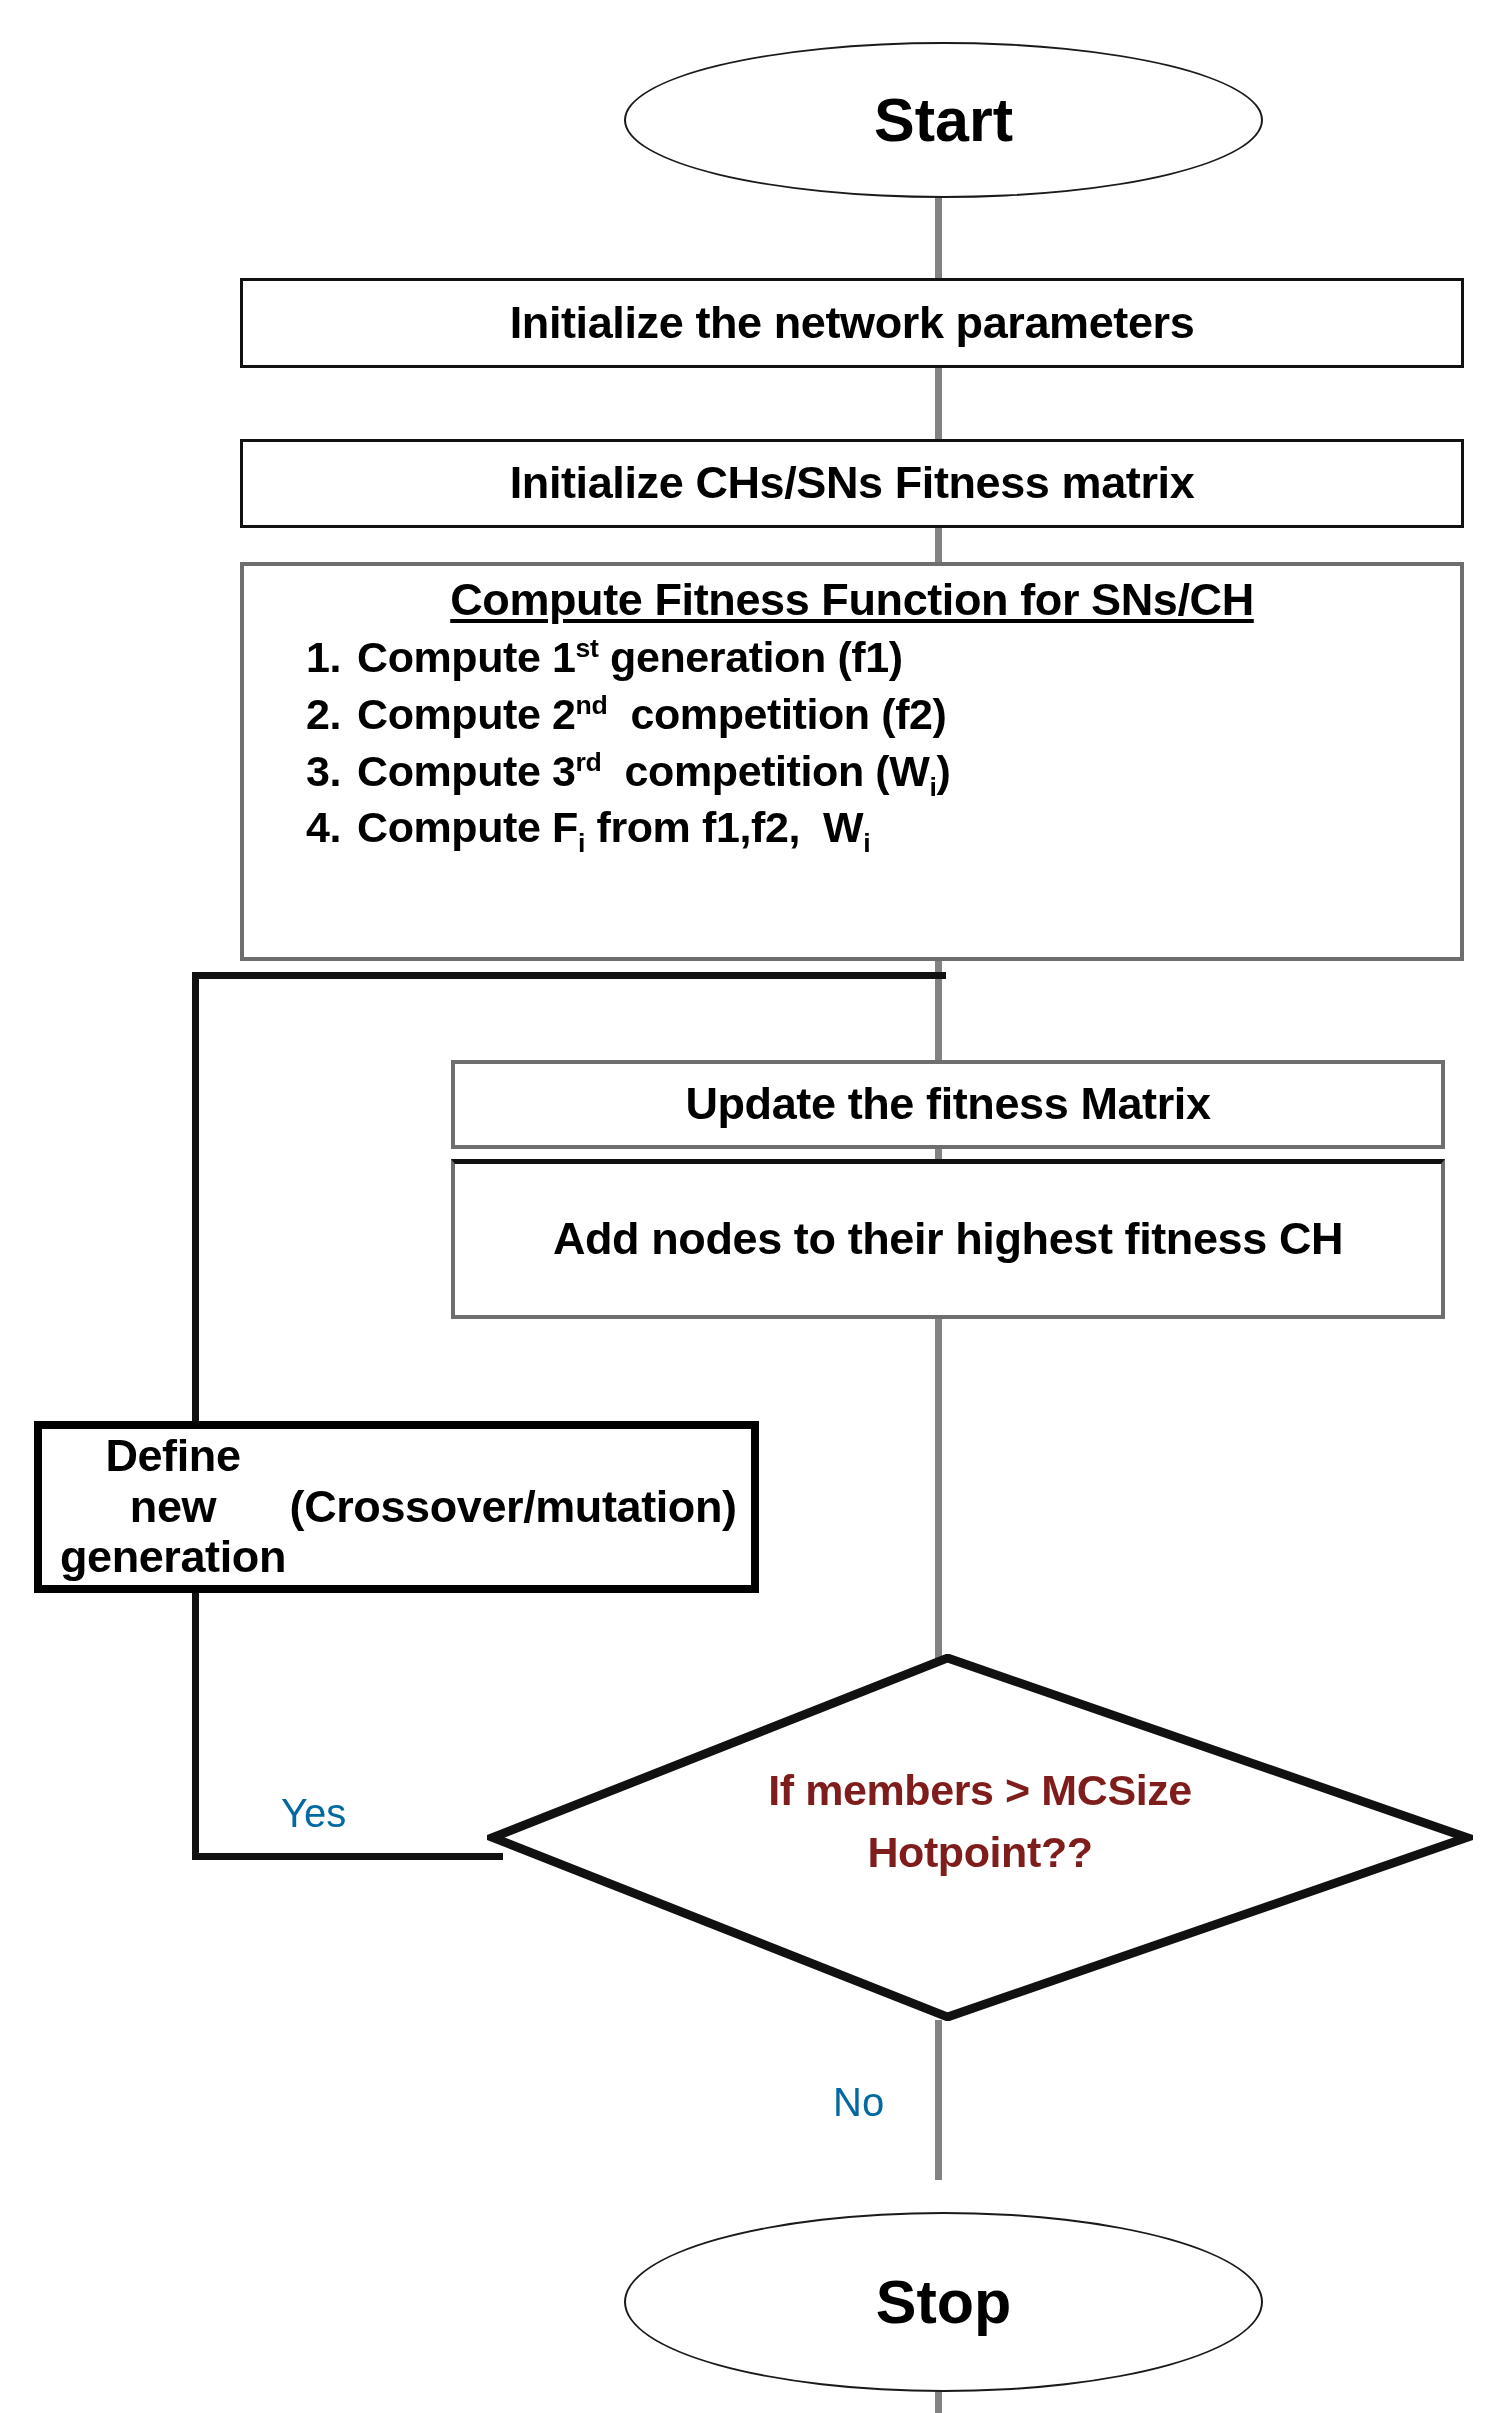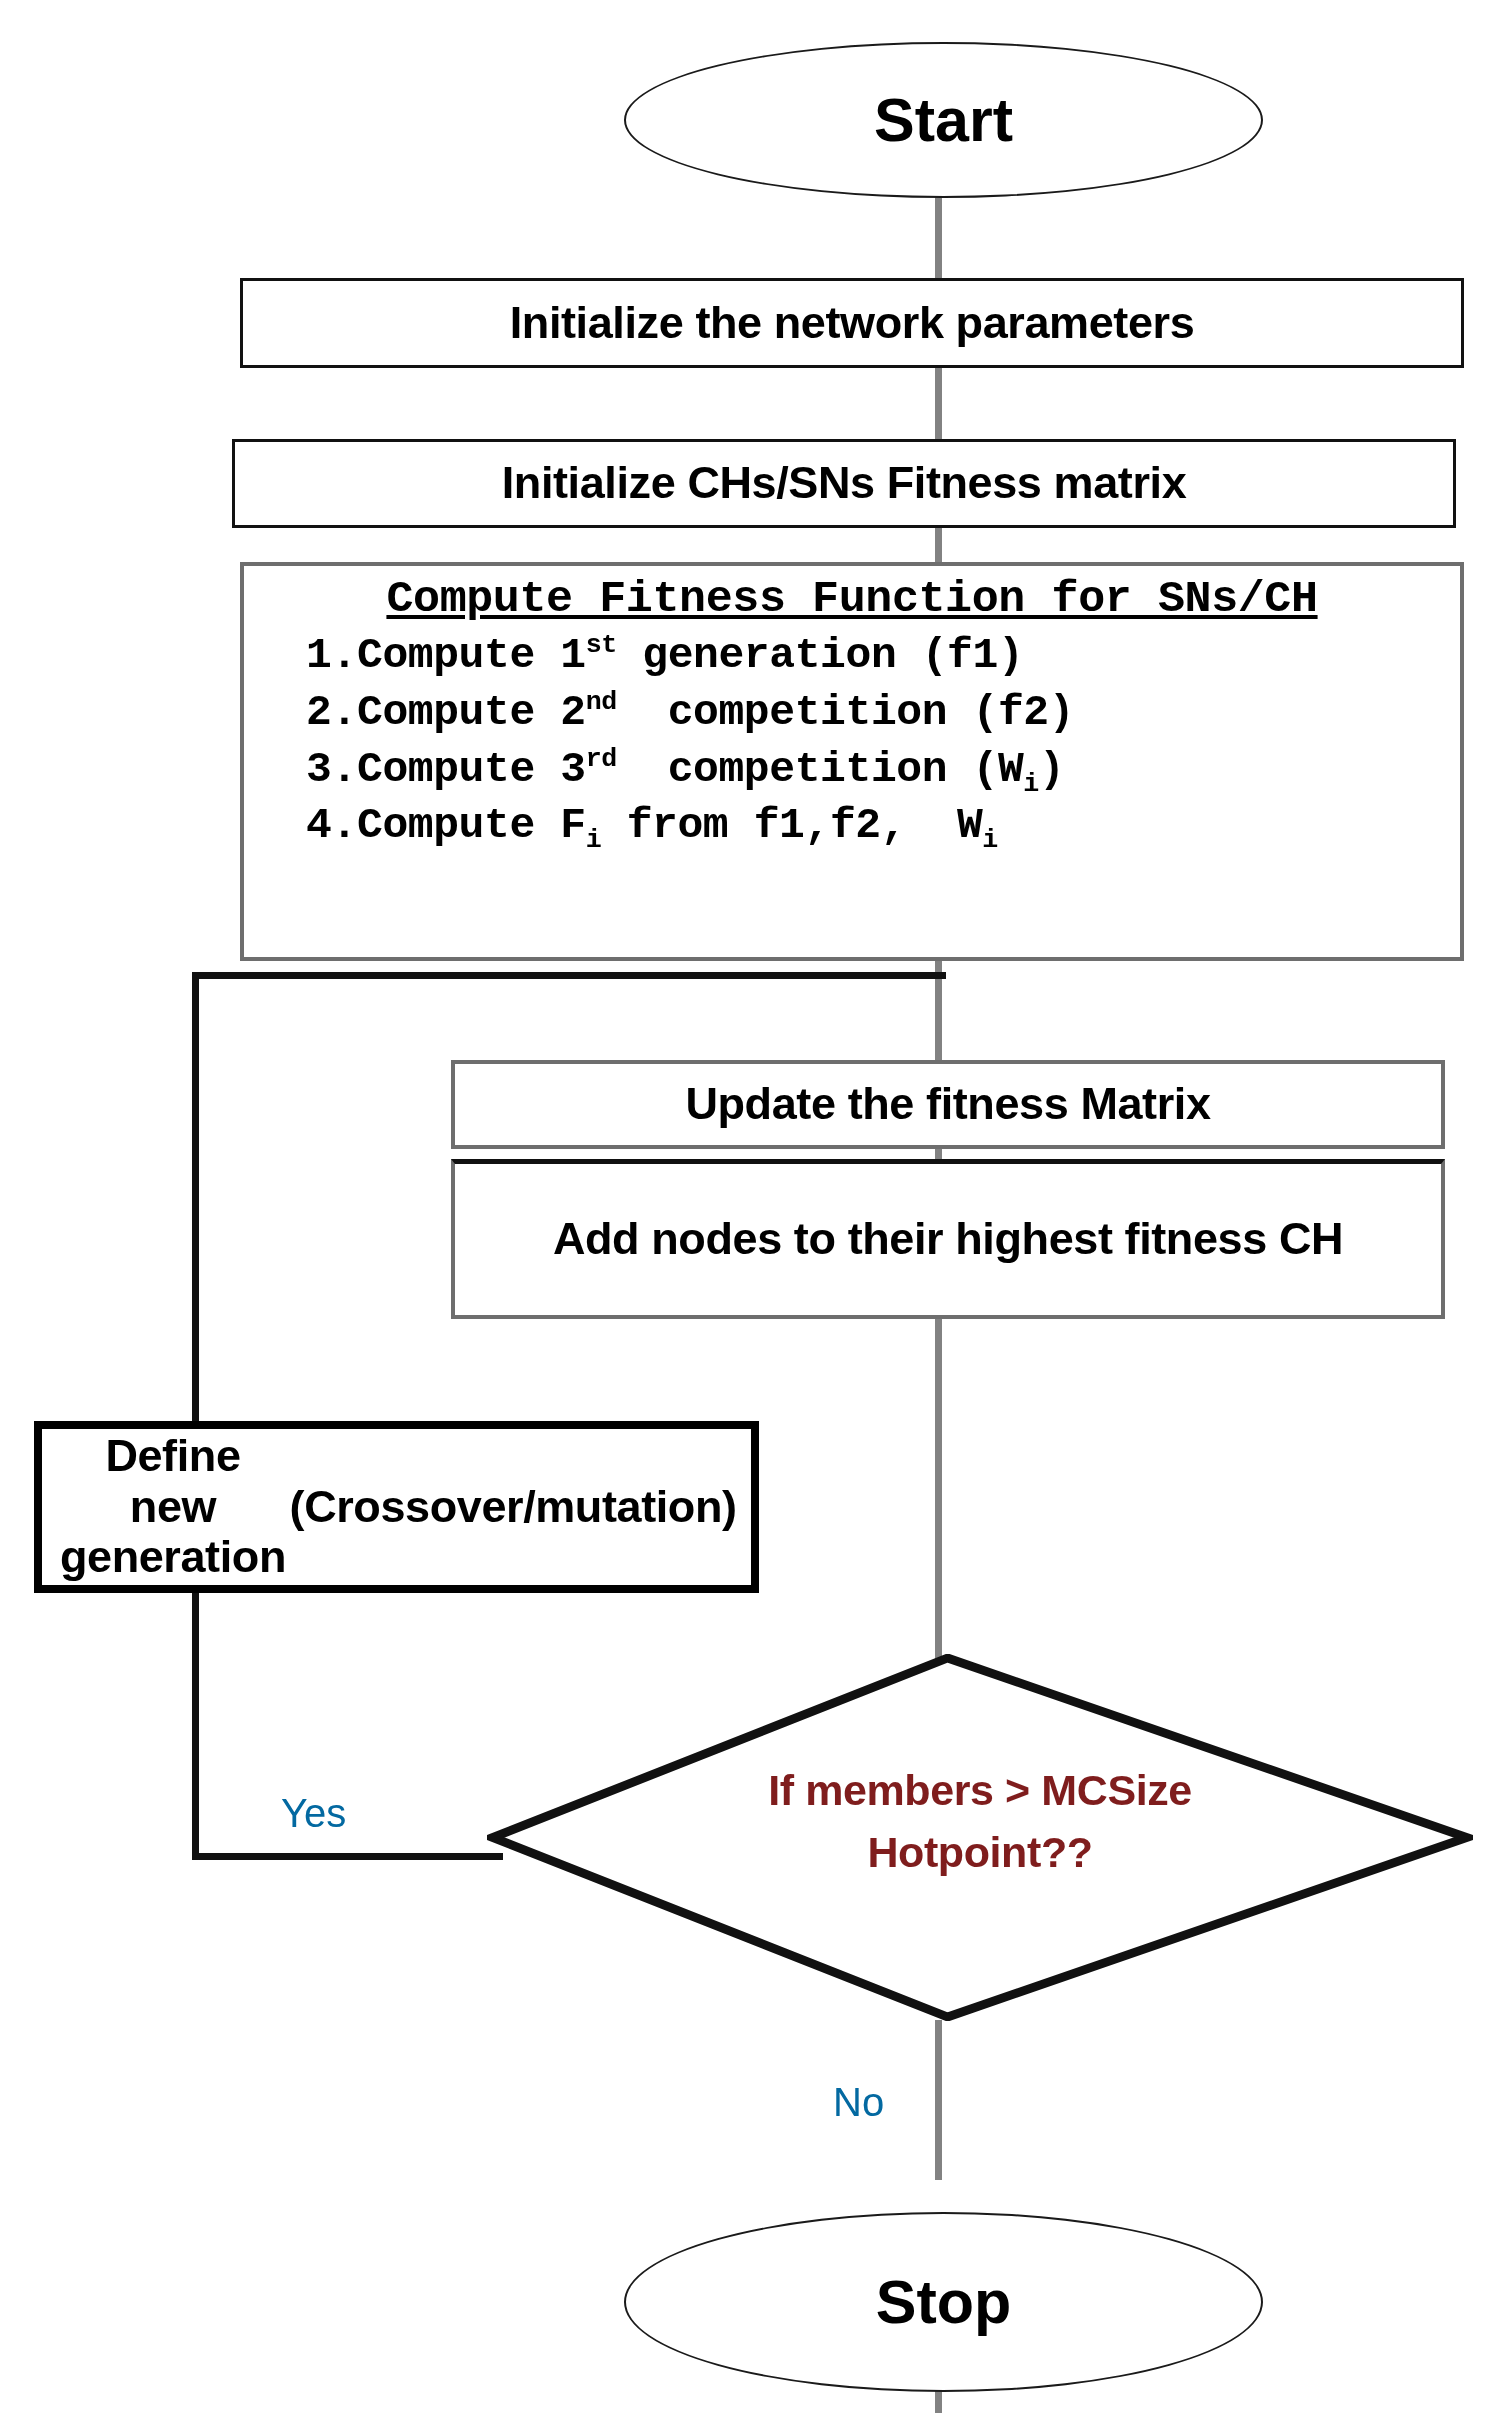--- a/index.html
+++ b/index.html
@@ -161,25 +161,25 @@
   <div class="conn-black" style="left:192px; top:1853px; width:311px; height:7.2px;"></div>
 
   <div class="node terminator" style="left:624px; top:42px; width:639px; height:156px;">
     <span>Start</span>
   </div>
 
   <div class="node process" style="left:240px; top:278px; width:1224px; height:90px;align-items:center;">
     <span>Initialize the network parameters</span>
   </div>
 
-  <div class="node process" style="left:232px; top:439px; width:1224px; height:89px;">
+  <div class="node process" style="left:240px; top:439px; width:1224px; height:89px;">
     <span>Initialize CHs/SNs Fitness matrix</span>
   </div>
 
-  <div class="compute-box" style="left:240px; top:562px; width:1224px; height:399px;font-family:Liberation Mono, monospace;">
+  <div class="compute-box" style="left:240px; top:562px; width:1224px; height:399px;">
     <div class="compute-title">Compute Fitness Function for SNs/CH</div>
     <ul class="compute-list">
       <li>
         <span class="li-num">1.</span>
         <span><span>Compute 1</span><sup>st</sup><span> generation (f1)</span></span>
       </li>
       <li>
         <span class="li-num">2.</span>
         <span><span>Compute 2</span><sup>nd</sup><span>  competition (f2)</span></span>
       </li>

